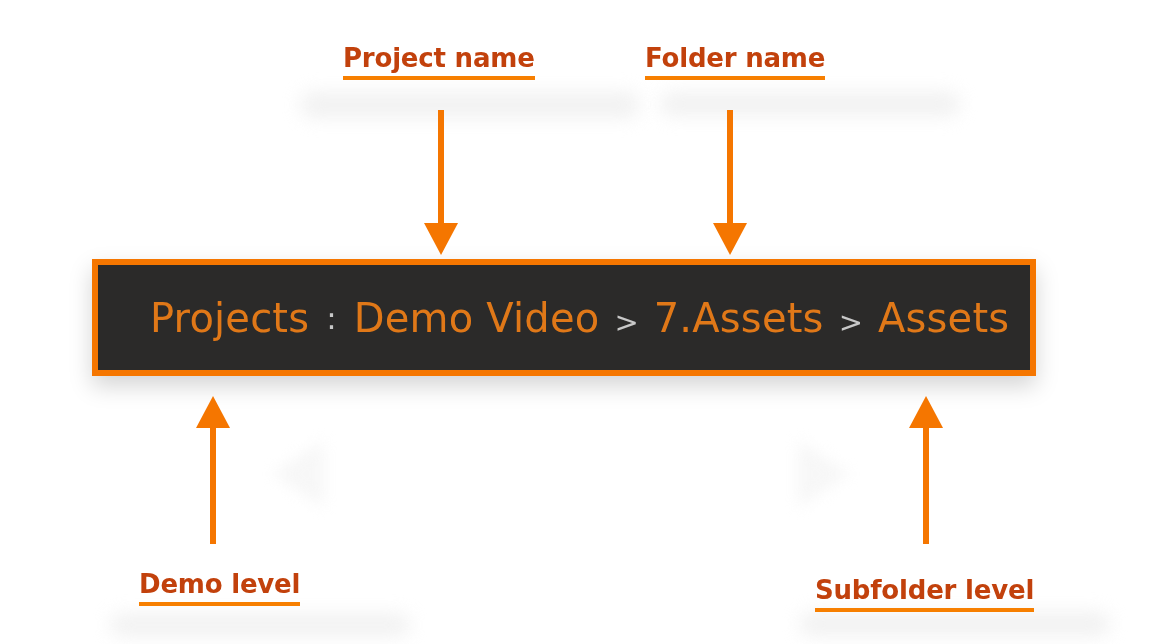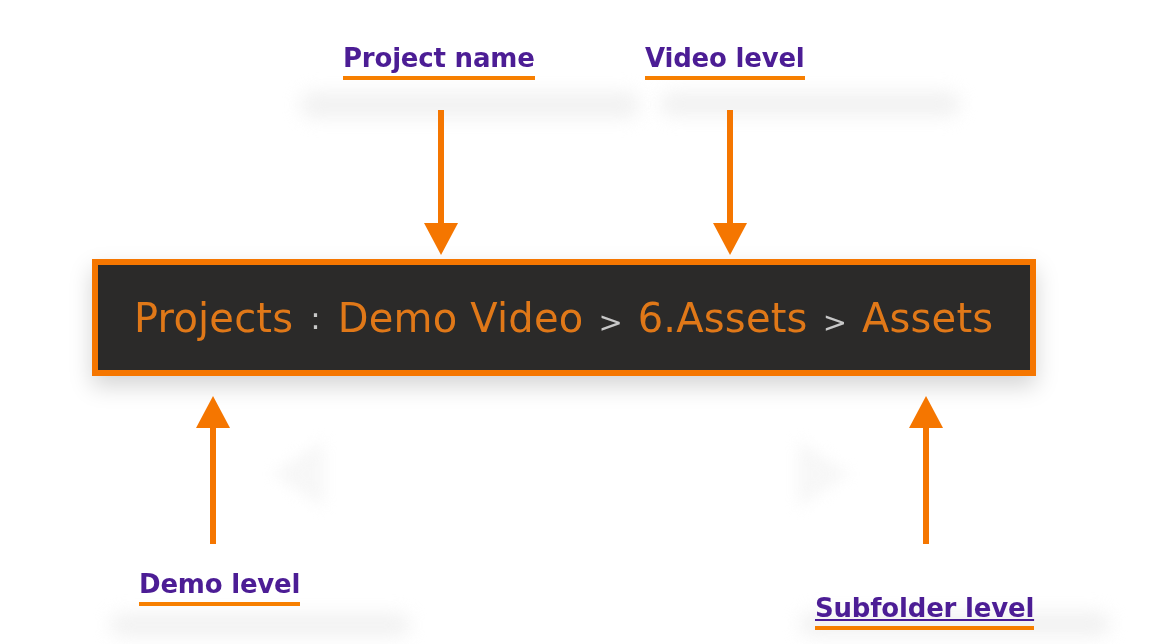--- a/index.html
+++ b/index.html
@@ -58,21 +58,21 @@
     box-sizing: border-box;
     background: #2b2a29;
     border: 6px solid #f57600;
     box-shadow: 0 10px 22px rgba(0,0,0,0.17);
     display: flex;
     align-items: center;
   }
   .crumb-inner {
     display: flex;
     align-items: baseline;
-    padding-left: 36px;
+    padding-left: 52px;
     white-space: nowrap;
     text-align: center;
   }
   .crumb-item {
     color: #e07818;
     font-size: 40px;
     font-weight: 400;
     letter-spacing: 0.2px;
     line-height: 1;
     font-family: "DejaVu Sans", sans-serif;
@@ -87,21 +87,21 @@
   .crumb-sep.colon {
     font-size: 31px;
     padding: 0 17px;
     position: relative;
     top: -3px;
   }
 
   
   .anno-label {
     position: absolute;
-    color: #4c1d95;
+    color: #c2410c;
     font-size: 26px;
     font-weight: bold;
     letter-spacing: -0.2px;
     line-height: 1.1;
     white-space: nowrap;
     font-family: "DejaVu Sans", sans-serif;
   }
   .anno-label::after {
     content: "";
     display: block;
@@ -158,51 +158,51 @@
 
   <div class="ghost ghost-pill" style="left:300px; top:92px; width:340px; height:26px;"></div>
   <div class="ghost ghost-pill" style="left:660px; top:92px; width:300px; height:24px;"></div>
   <div class="ghost ghost-pill" style="left:110px; top:614px; width:300px; height:22px;"></div>
   <div class="ghost ghost-pill" style="left:800px; top:612px; width:310px; height:24px;"></div>
   <div class="ghost-tri left" style="left:272px; top:440px;"></div>
   <div class="ghost-tri right" style="left:798px; top:440px;"></div>
 
   <div class="anno-label" style="left:343px; top:44px;">Project name</div>
 
-  <div class="anno-label" style="left:645px; top:44px;">Video level</div>
+  <div class="anno-label" style="left:645px; top:44px;">Folder name</div>
 
   <div class="arrow down" style="left:424px; top:110px; width:34px; height:145px;">
     <div class="shaft"></div>
     <div class="head"></div>
   </div>
 
   <div class="arrow down" style="left:713px; top:110px; width:34px; height:145px;">
     <div class="shaft"></div>
     <div class="head"></div>
   </div>
 
   <div class="crumb-bar">
     <div class="crumb-inner">
       <span class="crumb-item">Projects</span>
       <span class="crumb-sep colon">:</span>
       <span class="crumb-item">Demo Video</span>
       <span class="crumb-sep">&gt;</span>
-      <span class="crumb-item">6.Assets</span>
+      <span class="crumb-item">7.Assets</span>
       <span class="crumb-sep">&gt;</span>
       <span class="crumb-item">Assets</span>
     </div>
   </div>
 
   <div class="arrow up" style="left:196px; top:396px; width:34px; height:148px;">
     <div class="head"></div>
     <div class="shaft"></div>
   </div>
 
   <div class="arrow up" style="left:909px; top:396px; width:34px; height:148px;">
     <div class="head"></div>
     <div class="shaft"></div>
   </div>
 
   <div class="anno-label" style="left:139px; top:570px;">Demo level</div>
 
-  <div class="anno-label" style="left:815px; top:594px;text-decoration:underline;">Subfolder level</div>
+  <div class="anno-label" style="left:815px; top:576px;">Subfolder level</div>
 
 </div>
 
 </body></html>

